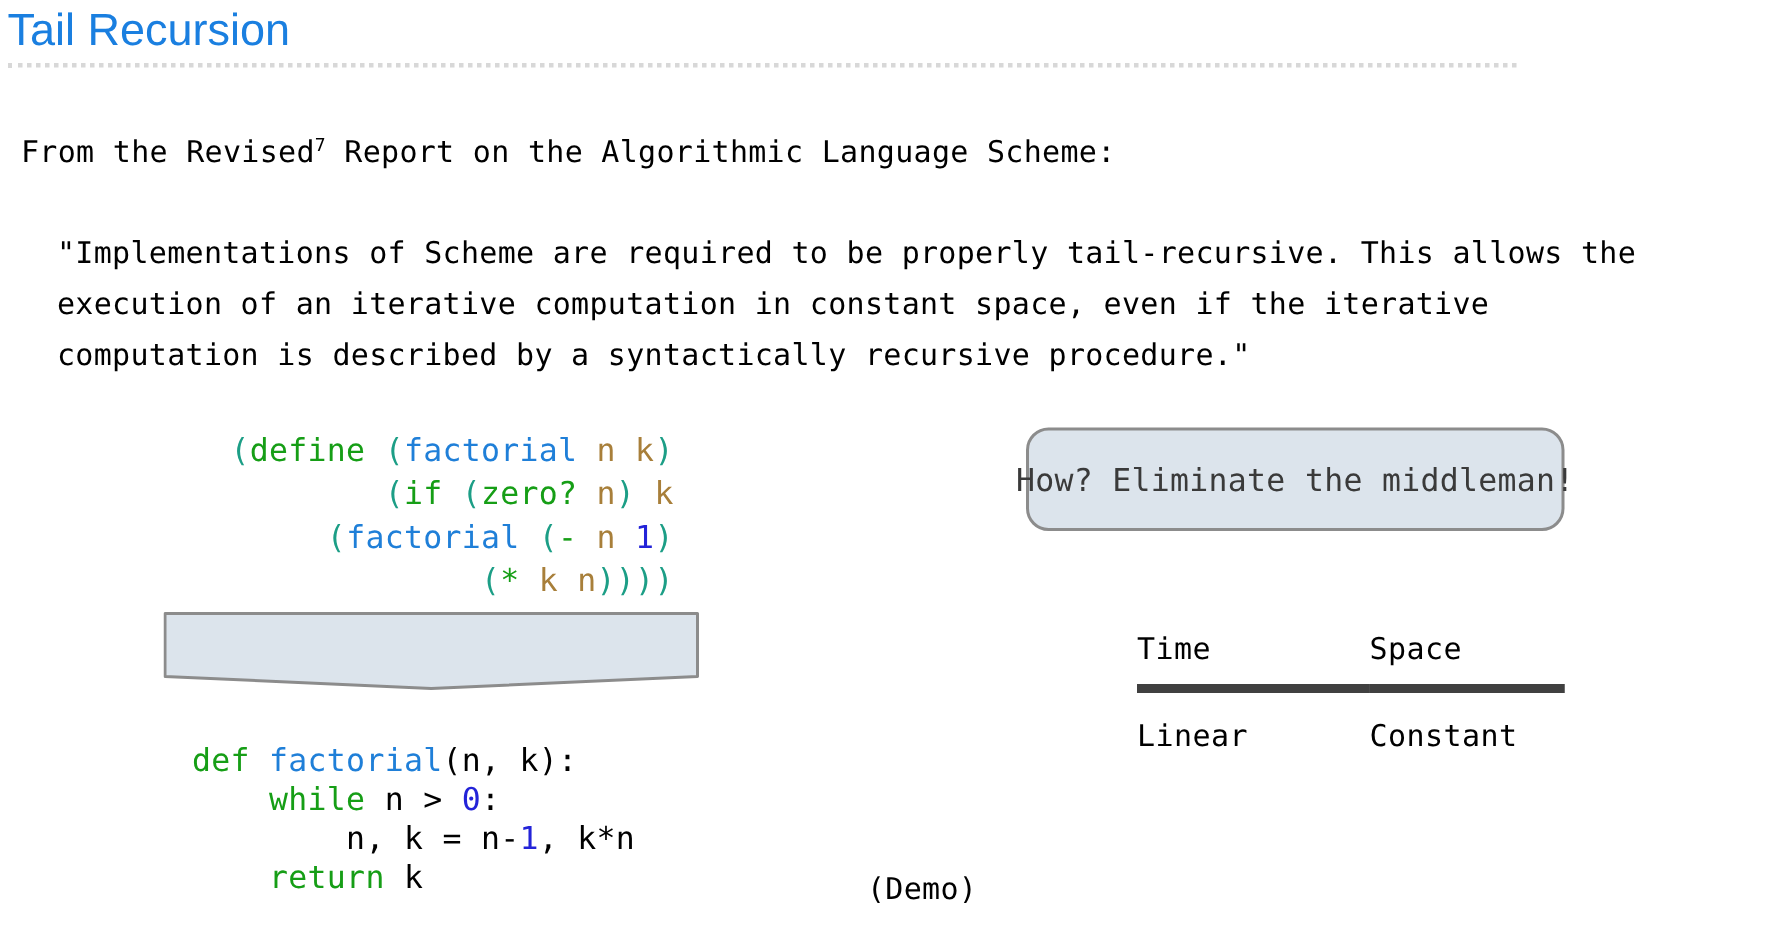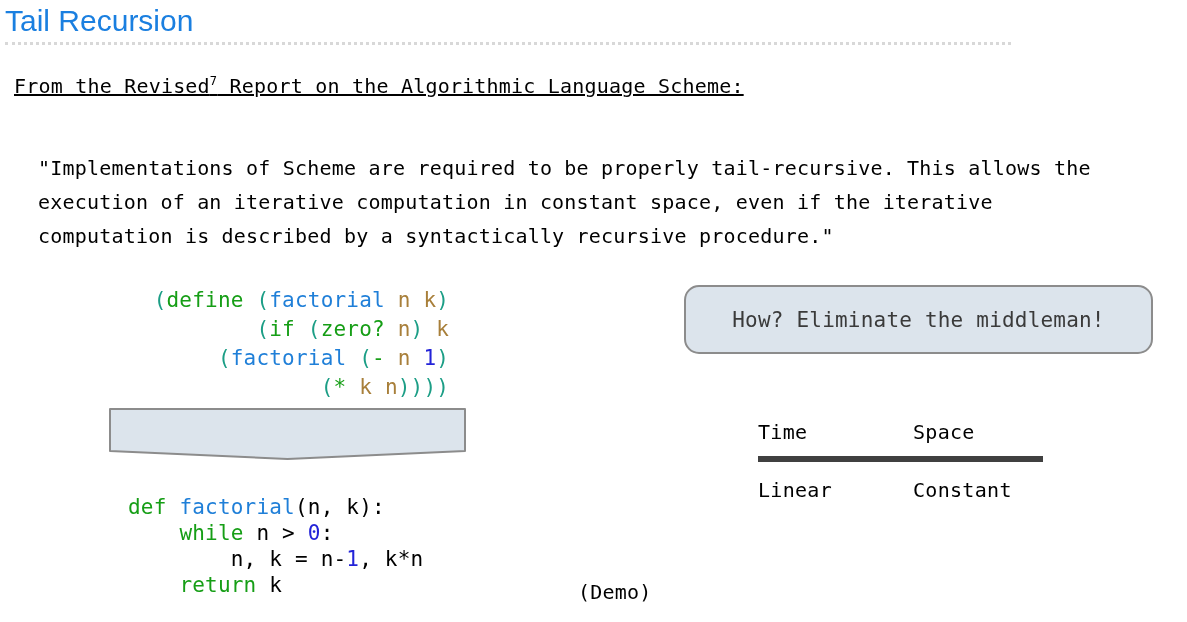--- a/index.html
+++ b/index.html
@@ -36,26 +36,25 @@
     top: 42px;
     width: 1006px;
     height: 0;
     border-top: 3px dotted #d8d8d8;
   }
 
   
   #intro-line {
     position: absolute;
     left: 14px;
-    top: 72px;
+    top: 87px;
     font-size: 20px;
     line-height: 28px;
     white-space: nowrap;
     letter-spacing: 0.2px;
-    text-decoration: underline;
   }
   #intro-line sup {
     font-size: 12px;
     vertical-align: super;
     line-height: 0;
   }
 
   
   #quote-block {
     position: absolute;
@@ -95,21 +94,21 @@
   .tok-var    { color: #a87f3a; }
   .tok-num    { color: #2323d8; }
   .tok-op     { color: #169e16; }
   .tok-plain  { color: #000000; margin-top: 44px; }
 
   
   #callout-rounded {
     position: absolute;
     left: 684px;
     top: 285px;
-    width: 469px;
+    width: 359px;
     height: 69px;
     box-sizing: border-box;
     background: #dce4ec;
     border: 2px solid #8c8c8c;
     border-radius: 15px;
     display: flex;
     align-items: center;
     justify-content: center;
   }
   #callout-rounded .ctext {

